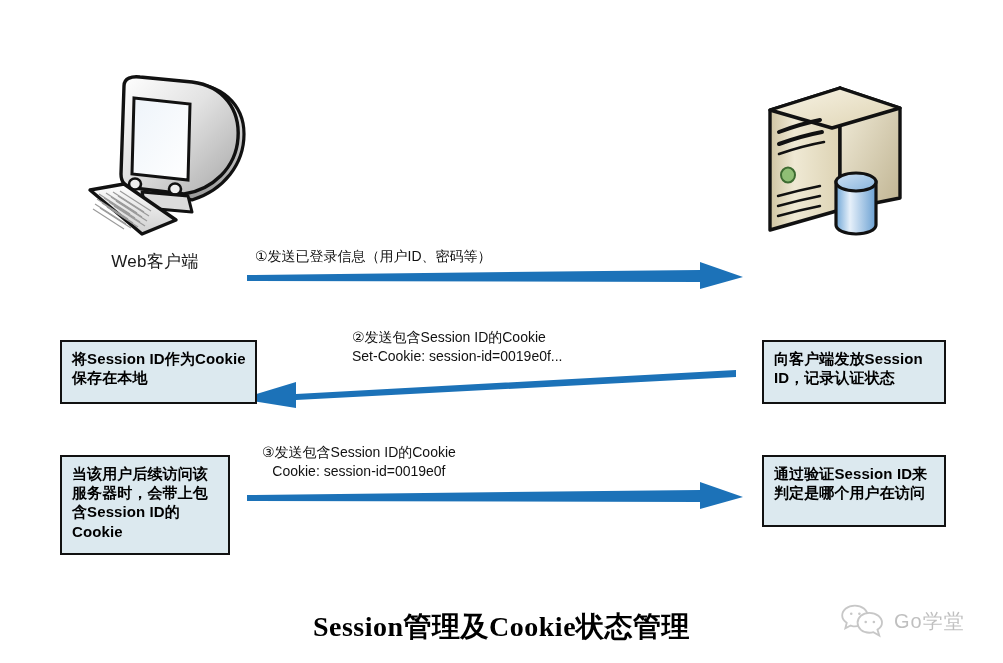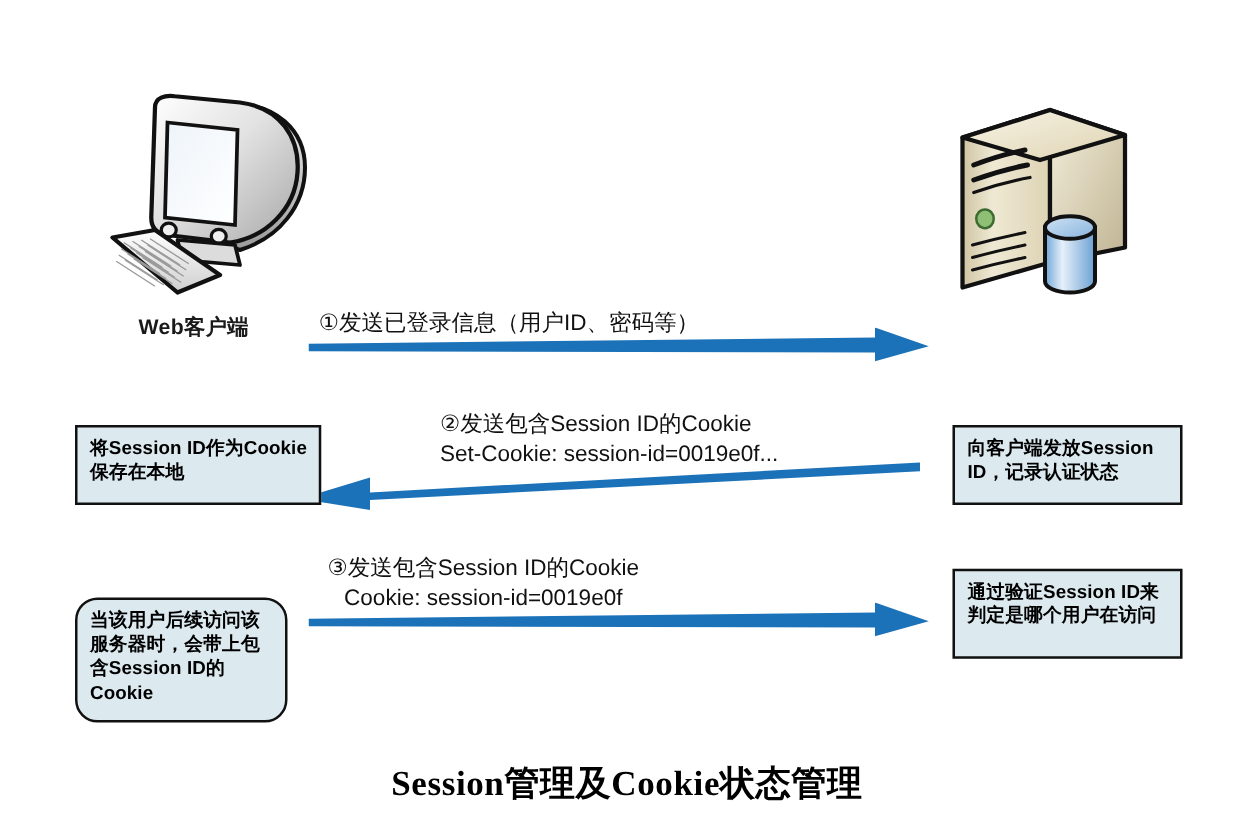--- a/index.html
+++ b/index.html
@@ -14,21 +14,21 @@
     position: relative;
     width: 1003px;
     height: 663px;
     background: #ffffff;
     overflow: hidden;
   }
 
   
   .node-label {
     position: absolute;
-    font-weight: bold;
+    font-weight: normal;
     font-size: 17px;
     color: #1a1a1a;
     letter-spacing: 0.3px;
     white-space: nowrap;
     text-align: center;
   }
   #client-label { left: 80px; top: 250px; width: 150px; }
   #server-label { left: 770px; top: 250px; width: 160px; }
 
   
@@ -43,28 +43,28 @@
     border: 2.5px solid #111111;
     box-sizing: border-box;
     padding: 7px 8px 6px 10px;
     font-weight: bold;
     font-size: 15px;
     line-height: 1.28;
     color: #000000;
     letter-spacing: 0.1px;
   }
   #box-store   { left: 60px;  top: 340px; width: 197px; height: 64px; }
-  #box-subseq  { left: 60px;  top: 478px; width: 170px; height: 100px; border-radius: 18px; }
+  #box-subseq  { left: 60px;  top: 455px; width: 170px; height: 100px; }
   #box-issue   { left: 762px; top: 340px; width: 184px; height: 64px; }
   #box-verify  { left: 762px; top: 455px; width: 184px; height: 72px; }
 
   
   .arrow-label {
     position: absolute;
-    font-size: 18px;
+    font-size: 14px;
     color: #111111;
     line-height: 1.33;
     white-space: pre-line;
     letter-spacing: 0px;
   }
   #label-1 { left: 255px; top: 247px; text-align: left; }
   #label-2 { left: 352px; top: 328px; text-align: left; }
   #label-3 { left: 262px; top: 443px; text-align: center; }
 
   
@@ -227,14 +227,29 @@
     <path d="M2 13 L455 8 L455 0 L498 15 L455 27 L455 20 L2 19 Z" fill="#1c72b8"></path>
   </svg>
 
   <div class="note-box" id="box-store">将Session ID作为Cookie保存在本地</div>
   <div class="note-box" id="box-subseq">当该用户后续访问该服务器时，会带上包含Session ID的Cookie</div>
   <div class="note-box" id="box-issue">向客户端发放Session ID，记录认证状态</div>
   <div class="note-box" id="box-verify">通过验证Session ID来判定是哪个用户在访问</div>
 
   <div id="diagram-title">Session管理及Cookie状态管理</div>
 
+  <div id="watermark">
+    <svg viewBox="0 0 50 42" width="46" height="38">
+      <g fill="none" stroke="#9a9a9a" stroke-width="2">
+        <path d="M16 4 C8 4 2 9 2 15 C2 18 4 21 7 23 L5.5 29 L11.5 26 C13 26.5 14.5 27 16 27
+                 C24 27 30 22 30 15 C30 9 24 4 16 4 Z"></path>
+        <circle cx="12" cy="13" r="1.4" fill="#9a9a9a" stroke="none"></circle>
+        <circle cx="21" cy="13" r="1.4" fill="#9a9a9a" stroke="none"></circle>
+        <path d="M32 12 C24.5 12 19 17 19 23 C19 29 24.5 34 32 34 C33.5 34 35 33.8 36.5 33.3
+                 L43 37 L41 30.5 C44.5 28.5 46 26 46 23 C46 17 40 12 32 12 Z" fill="#ffffff"></path>
+        <circle cx="28" cy="22" r="1.4" fill="#9a9a9a" stroke="none"></circle>
+        <circle cx="37" cy="22" r="1.4" fill="#9a9a9a" stroke="none"></circle>
+      </g>
+    </svg>
+    <span id="watermark-text">Go学堂</span>
+  </div>
 
 </div>
 
 </body></html>

